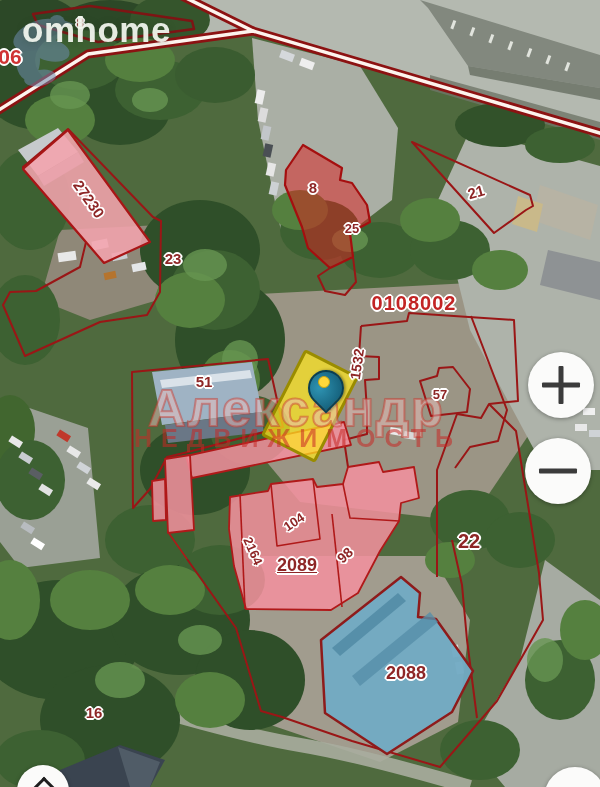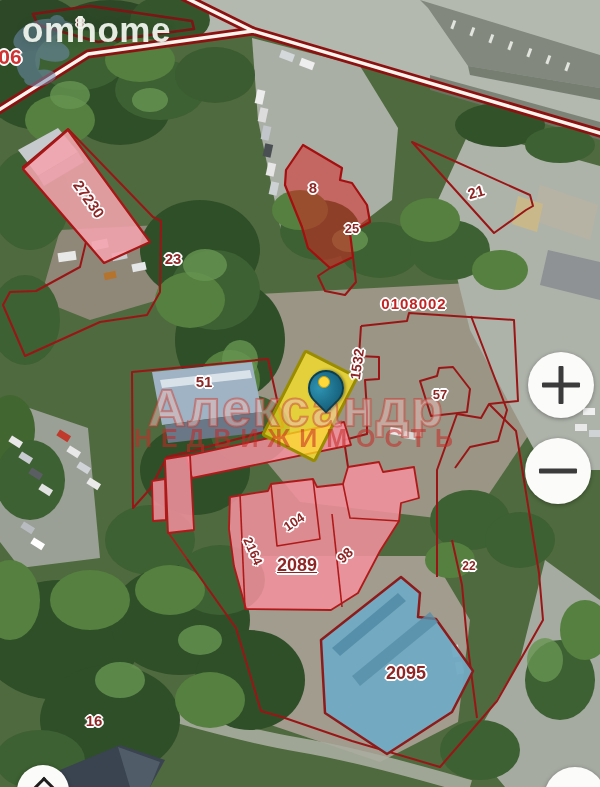--- a/index.html
+++ b/index.html
@@ -11,21 +11,21 @@
   .stage svg{position:absolute;left:0;top:0;z-index:1;}
 
   
   .plabel{
     position:absolute;z-index:40;white-space:nowrap;
     font-family:"Liberation Sans",sans-serif;font-weight:700;
     color:#8e2626;font-size:15px;line-height:1;
     text-shadow:-2px 0 0 #fff,2px 0 0 #fff,0 -2px 0 #fff,0 2px 0 #fff,
                 -1px -1px 0 #fff,1px -1px 0 #fff,-1px 1px 0 #fff,1px 1px 0 #fff;
   }
-  .quarter{color:#c22424;font-size:15px;letter-spacing:1px;}
+  .quarter{color:#c22424;font-size:20px;letter-spacing:1px;}
   .bright{color:#cf3333;font-size:21px;}
 
   
   .wm1{
     position:absolute;left:148px;top:378px;z-index:30;
     font-size:52px;font-weight:700;letter-spacing:2px;
     color:rgba(255,255,255,0.34);
     -webkit-text-stroke:2px rgba(201,55,45,0.45);
     text-shadow:0 0 2px rgba(190,60,50,0.25);
   }
@@ -306,23 +306,23 @@
   <div class="plabel" style="left:352px;top:228px;font-size:13px;transform:translate(-50%,-50%);">25</div>
   <div class="plabel" style="left:476px;top:192px;transform:translate(-50%,-50%) rotate(-16deg);">21</div>
   <div class="plabel quarter" style="left:414px;top:303px;transform:translate(-50%,-50%);">0108002</div>
   <div class="plabel" style="left:204px;top:381px;transform:translate(-50%,-50%);">51</div>
   <div class="plabel" style="left:357px;top:364px;font-size:14px;transform:translate(-50%,-50%) rotate(-82deg);">1532</div>
   <div class="plabel" style="left:440px;top:394px;font-size:13px;transform:translate(-50%,-50%);">57</div>
   <div class="plabel" style="left:294px;top:522px;font-size:13px;transform:translate(-50%,-50%) rotate(-34deg);">104</div>
   <div class="plabel" style="left:253px;top:551px;font-size:13px;transform:translate(-50%,-50%) rotate(66deg);">2164</div>
   <div class="plabel" style="left:297px;top:565px;font-size:18px;transform:translate(-50%,-50%);text-decoration:underline;">2089</div>
   <div class="plabel" style="left:345px;top:555px;font-size:14px;transform:translate(-50%,-50%) rotate(-42deg);">98</div>
-  <div class="plabel" style="left:469px;top:566px;font-size:12px;transform:translate(-50%,-50%);">22</div>
-  <div class="plabel" style="left:406px;top:673px;font-size:18px;transform:translate(-50%,-50%);">2095</div>
-  <div class="plabel" style="left:94px;top:712px;transform:translate(-50%,-50%);margin-top:8px;">16</div>
+  <div class="plabel" style="left:469px;top:541px;font-size:20px;transform:translate(-50%,-50%);">22</div>
+  <div class="plabel" style="left:406px;top:673px;font-size:18px;transform:translate(-50%,-50%);">2088</div>
+  <div class="plabel" style="left:94px;top:712px;transform:translate(-50%,-50%);">16</div>
 
   <div class="logo">omhome</div>
 
   <div class="pin"></div>
   <div class="pin-dot"></div>
 
   <div class="ctrl" style="left:528px;top:352px;width:66px;height:66px;">
     <span class="bar-h"></span>
     <span class="bar-v"></span>
   </div>

